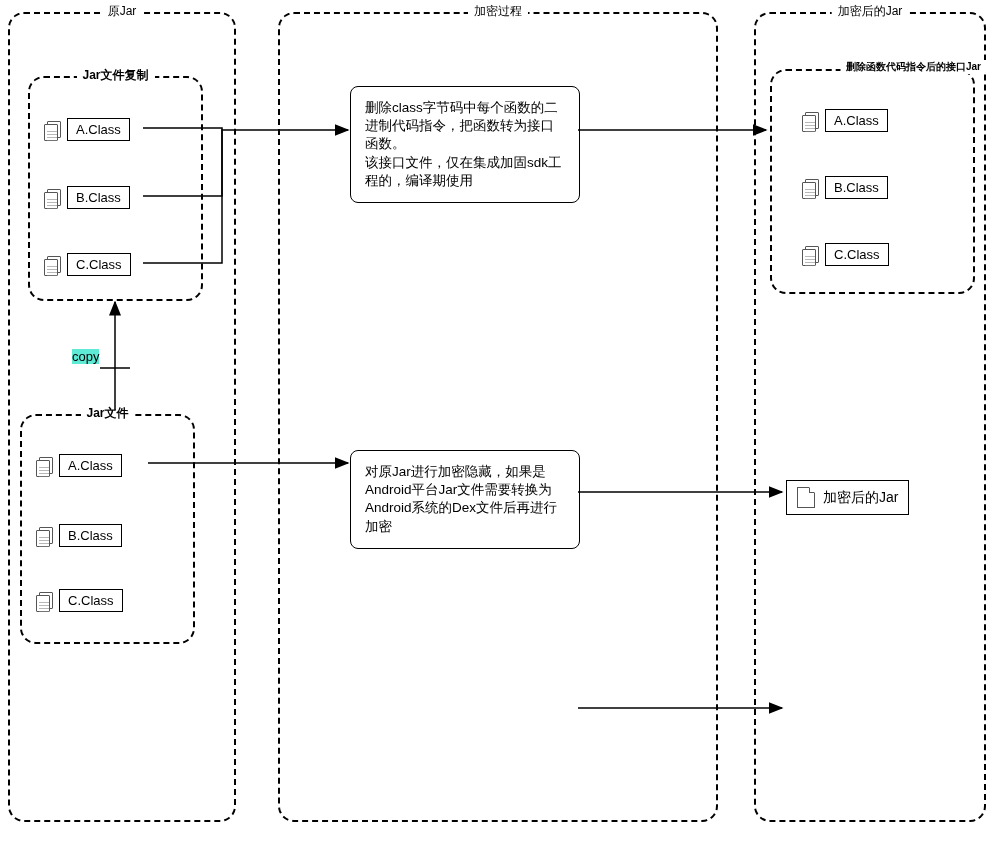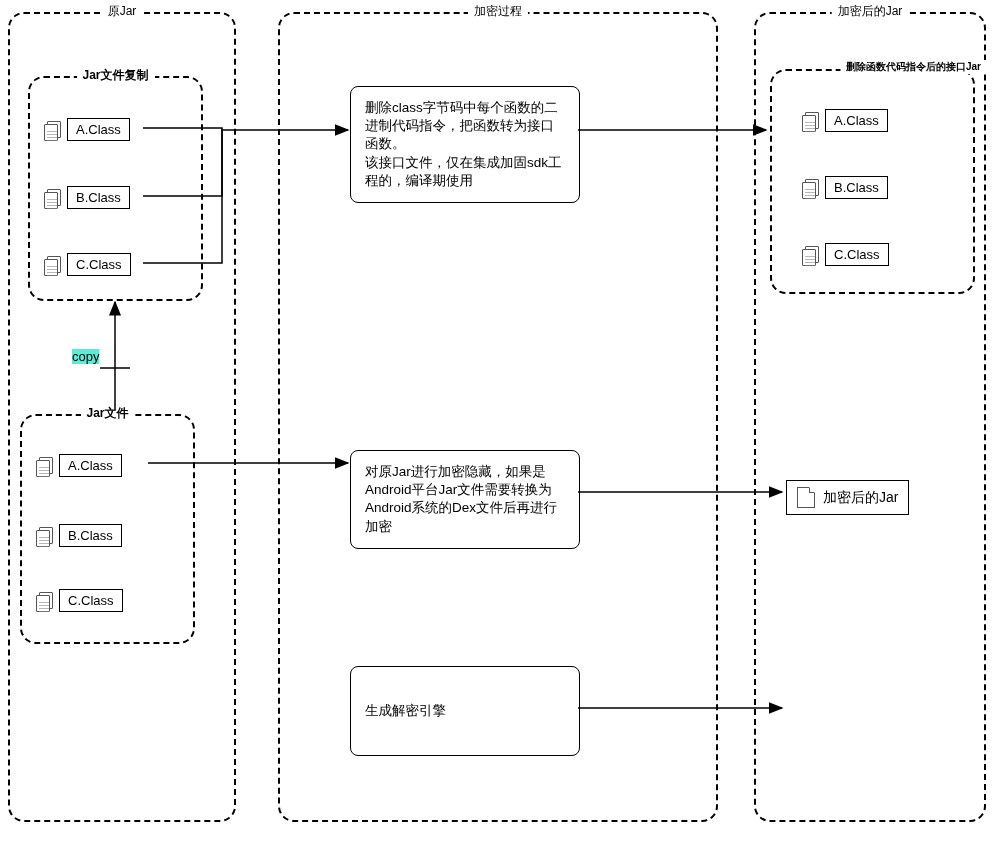--- a/index.html
+++ b/index.html
@@ -213,21 +213,20 @@
   </div>
 
   <div class="dashed-panel" style="left:278px; top:12px; width:440px; height:810px;text-decoration:underline;">
     <div class="panel-title">加密过程</div>
 
     <div class="process-box" style="left:70px; top:72px; width:230px; white-space:pre-line;">删除class字节码中每个函数的二进制代码指令，把函数转为接口函数。
 该接口文件，仅在集成加固sdk工程的，编译期使用</div>
 
     <div class="process-box" style="left:70px; top:436px; width:230px;">对原Jar进行加密隐藏，如果是Android平台Jar文件需要转换为Android系统的Dex文件后再进行加密</div>
 
-    <div class="process-box" style="left:70px; top:652px; width:230px; height:90px; display:flex; align-items:center;">生成解密引擎</div>
   </div>
 
   <div class="dashed-panel" style="left:754px; top:12px; width:232px; height:810px;">
     <div class="panel-title">加密后的Jar</div>
 
     <div class="dashed-panel inner-panel" style="left:14px; top:55px; width:205px; height:225px;">
       <div class="panel-title" style="white-space:nowrap; font-size:10px;margin-left:41px;">删除函数代码指令后的接口Jar</div>
 
       <div class="file-row" style="left:30px; top:38px;">
         <div class="file-icon">

